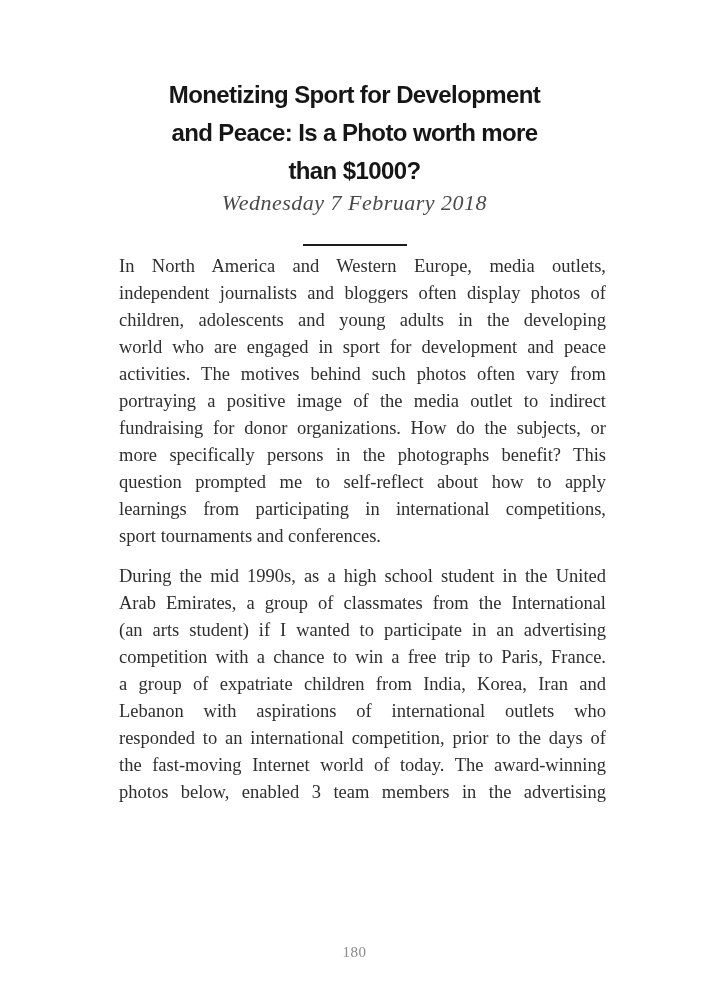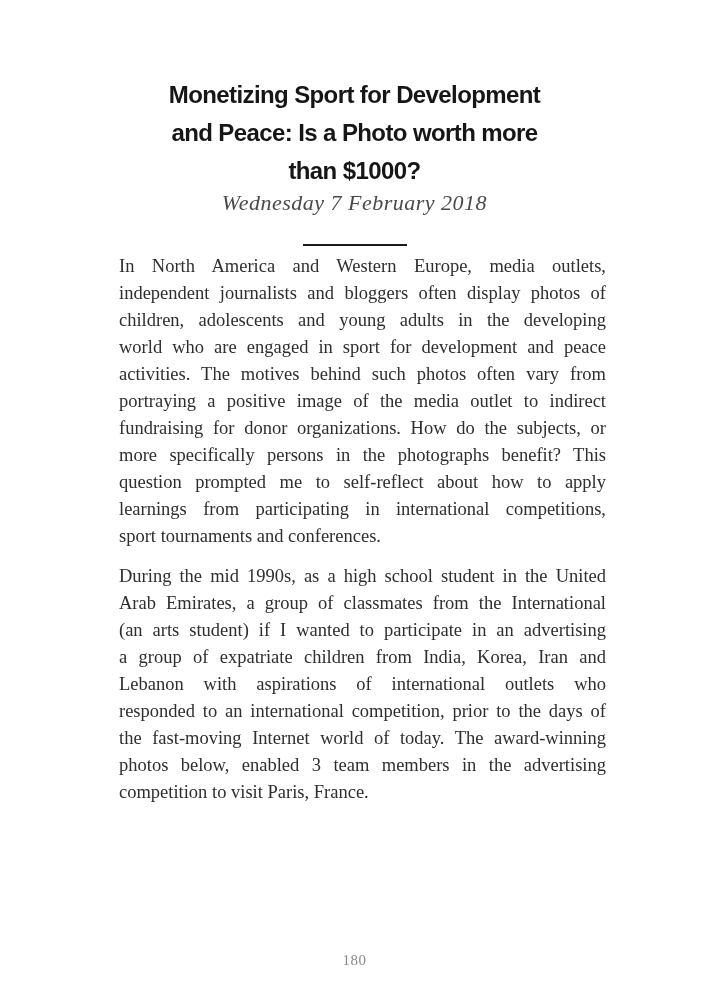--- a/index.html
+++ b/index.html
@@ -48,21 +48,21 @@
   .body-line {
     text-align: justify;
     text-align-last: justify;
   }
   .body-line.last {
     text-align: center;
     text-align-last: left;
   }
   .page-number {
     position: absolute;
-    bottom: 24px;
+    bottom: 32px;
     left: 0;
     width: 100%;
     text-align: center;
     font-size: 15px;
     line-height: 15px;
     color: #8a8a8a;
     letter-spacing: 0.5px;
   }
 </style>
 </head>
@@ -93,25 +93,25 @@
       <div class="body-line">more specifically persons in the photographs benefit? This</div>
       <div class="body-line">question prompted me to self-reflect about how to apply</div>
       <div class="body-line">learnings from participating in international competitions,</div>
       <div class="body-line last">sport tournaments and conferences.</div>
     </div>
 
     <div class="paragraph">
       <div class="body-line">During the mid 1990s, as a high school student in the United</div>
       <div class="body-line">Arab Emirates, a group of classmates from the International</div>
       <div class="body-line">(an arts student) if I wanted to participate in an advertising</div>
+      <div class="body-line">competition with a chance to win a free trip to Paris, France.</div>
       <div class="body-line">a group of expatriate children from India, Korea, Iran and</div>
       <div class="body-line">Lebanon with aspirations of international outlets who</div>
       <div class="body-line">responded to an international competition, prior to the days of</div>
       <div class="body-line">the fast-moving Internet world of today. The award-winning</div>
       <div class="body-line">photos below, enabled 3 team members in the advertising</div>
-      <div class="body-line last">competition to visit Paris, France.</div>
     </div>
 
   </div>
 
   <div class="page-number">180</div>
 
 </div>
 
 </body></html>

